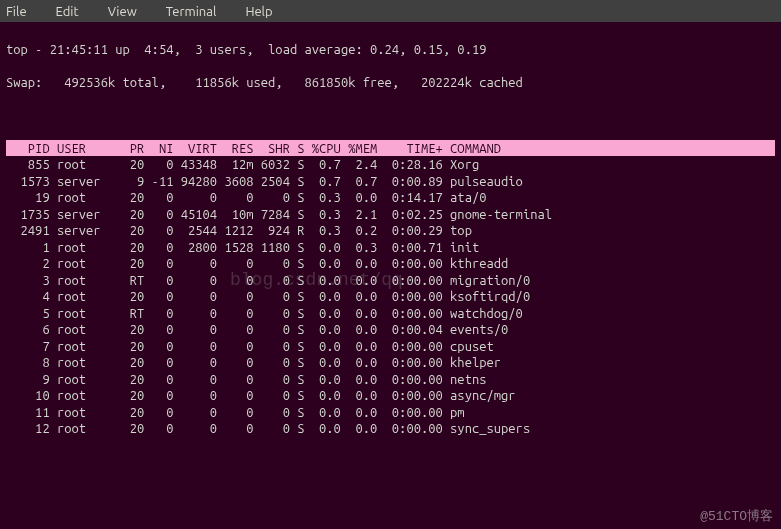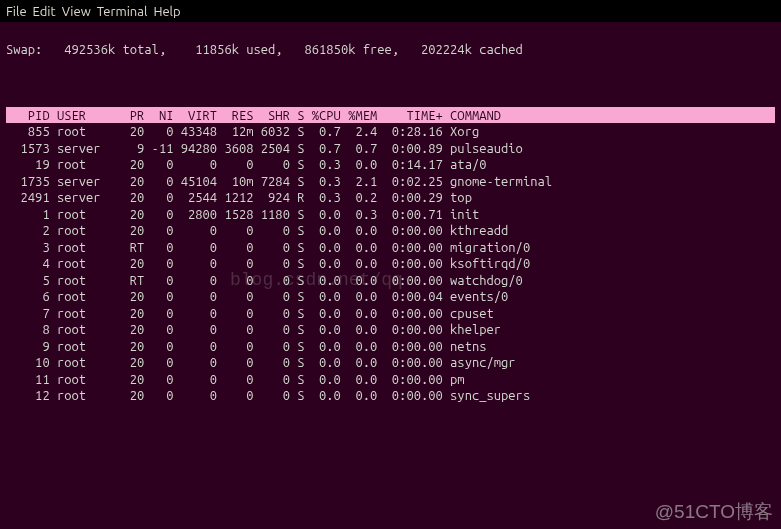--- a/index.html
+++ b/index.html
@@ -7,29 +7,29 @@
     width: 781px;
     height: 529px;
     background: #2c001e;
     font-family: "Ubuntu Mono", "DejaVu Sans Mono", monospace;
     font-size: 13px;
     color: #d3d7cf;
     overflow: hidden;
     position: relative;
   }
   .menubar {
-    background: #000000;
+    background: #404040;
     height: 22px;
     display: flex;
     align-items: center;
     padding: 0 6px;
     font-family: "Ubuntu", sans-serif;
     font-size: 13px;
     color: #dfdbd2;
-    gap: 6px;
+    gap: 29px;
   }
   .menubar span { cursor: default; }
   .term {
     padding: 2px 6px;
     line-height: 16.5px;
     white-space: pre;
     letter-spacing: 0;
   }
   .hdr-inv {
     background: #f9a8d4;
@@ -45,37 +45,38 @@
     color: rgba(180,180,180,0.25);
     font-size: 18px;
     font-family: Liberation Mono, monospace;
     pointer-events: none;
   }
   .watermark2 {
     position: absolute;
     bottom: 4px;
     right: 8px;
     color: rgba(200,200,200,0.6);
-    font-size: 19px;
-    font-family: Liberation Sans, sans-serif;
+    font-size: 13px;
+    font-family: Liberation Mono, monospace;
     pointer-events: none;
   }
 </style>
 </head>
 <body>
 
 <div class="menubar">
   <span>File</span>
   <span>Edit</span>
   <span>View</span>
   <span>Terminal</span>
   <span>Help</span>
 </div>
 
 <div class="term">
+<div class="row">top - 21:45:11 up  4:54,  3 users,  load average: 0.24, 0.15, 0.19</div>
 <div class="row">Swap:   492536k total,    11856k used,   861850k free,   202224k cached</div>
 <div class="row">&nbsp;</div>
 <div class="row hdr-inv" id="hdr">   PID USER      PR  NI  VIRT  RES  SHR S %CPU %MEM    TIME+ COMMAND                                        </div>
 <div id="procs"><div class="row">   855 root      20   0 43348  12m 6032 S  0.7  2.4  0:28.16 Xorg</div><div class="row">  1573 server     9 -11 94280 3608 2504 S  0.7  0.7  0:00.89 pulseaudio</div><div class="row">    19 root      20   0     0    0    0 S  0.3  0.0  0:14.17 ata/0</div><div class="row">  1735 server    20   0 45104  10m 7284 S  0.3  2.1  0:02.25 gnome-terminal</div><div class="row">  2491 server    20   0  2544 1212  924 R  0.3  0.2  0:00.29 top</div><div class="row">     1 root      20   0  2800 1528 1180 S  0.0  0.3  0:00.71 init</div><div class="row">     2 root      20   0     0    0    0 S  0.0  0.0  0:00.00 kthreadd</div><div class="row">     3 root      RT   0     0    0    0 S  0.0  0.0  0:00.00 migration/0</div><div class="row">     4 root      20   0     0    0    0 S  0.0  0.0  0:00.00 ksoftirqd/0</div><div class="row">     5 root      RT   0     0    0    0 S  0.0  0.0  0:00.00 watchdog/0</div><div class="row">     6 root      20   0     0    0    0 S  0.0  0.0  0:00.04 events/0</div><div class="row">     7 root      20   0     0    0    0 S  0.0  0.0  0:00.00 cpuset</div><div class="row">     8 root      20   0     0    0    0 S  0.0  0.0  0:00.00 khelper</div><div class="row">     9 root      20   0     0    0    0 S  0.0  0.0  0:00.00 netns</div><div class="row">    10 root      20   0     0    0    0 S  0.0  0.0  0:00.00 async/mgr</div><div class="row">    11 root      20   0     0    0    0 S  0.0  0.0  0:00.00 pm</div><div class="row">    12 root      20   0     0    0    0 S  0.0  0.0  0:00.00 sync_supers</div></div>
 </div>
 
 <div class="watermark1">blog.csdn.net/qq...</div>
 <div class="watermark2">@51CTO博客</div>
 
 </body></html>

